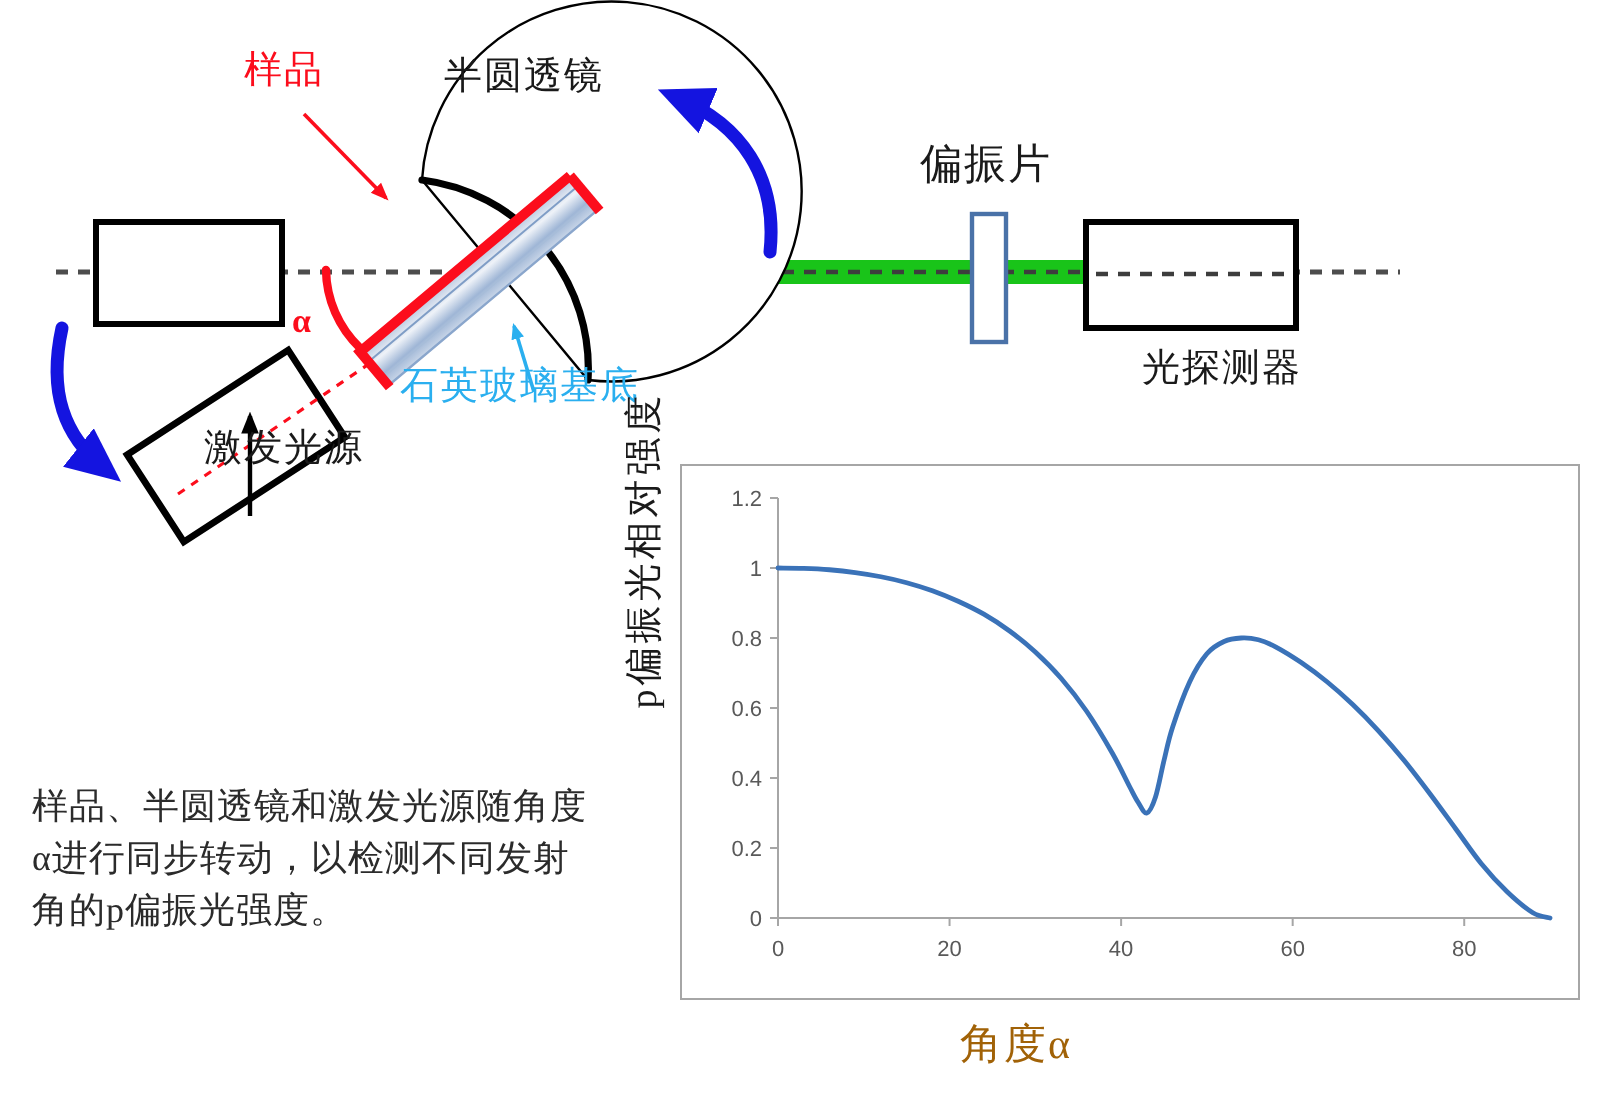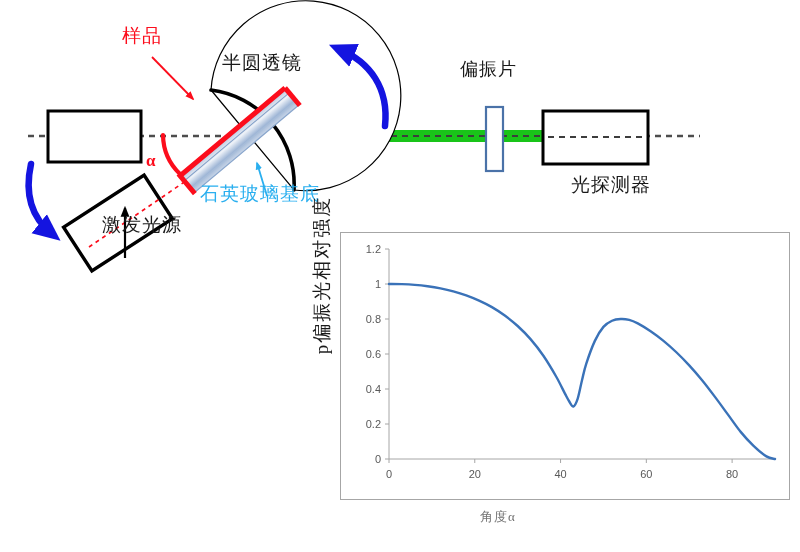--- a/index.html
+++ b/index.html
@@ -29,22 +29,22 @@
     position: absolute;
     white-space: nowrap;
     font-family: "Liberation Serif", "DejaVu Serif", serif;
     line-height: 1.0;
   }
   .lbl-black { color: #1a1a1a; }
   .lbl-red   { color: #fc0d1c; }
   .lbl-cyan  { color: #2aafef; }
 
   #label-sample        { left: 122px; top: 26px;  font-size: 19px; letter-spacing: 1px; }
-  #label-lens          { left: 222px; top: 29px;  font-size: 19px; letter-spacing: 1px; margin-top: 24px; }
-  #label-polarizer     { left: 460px; top: 60px;  font-size: 18px; letter-spacing: 1px; }
+  #label-lens          { left: 222px; top: 29px;  font-size: 19px; letter-spacing: 1px; }
+  #label-polarizer     { left: 460px; top: 72px;  font-size: 21px; letter-spacing: 1px; }
   #label-detector      { left: 571px; top: 175px; font-size: 19px; letter-spacing: 1px; }
   #label-substrate     { left: 200px; top: 184px; font-size: 19px; letter-spacing: 1px; }
   #label-lightsource   { left: 82px;  top: 215px; font-size: 19px; letter-spacing: 1px; margin-left: 20px; }
   #label-alpha         { left: 146px; top: 152px; font-size: 17px; font-weight: bold; }
 
   #caption {
     position: absolute;
     left: 16px;
     top: 390px;
     width: 280px;
@@ -81,22 +81,22 @@
     color: #1a1a1a;
     letter-spacing: 2px;
     transform: rotate(-90deg);
     transform-origin: center center;
     margin-left: -78px;
   }
   #xlabel {
     position: absolute;
     left: 480px;
     top: 508px;
-    font-size: 13px;
-    color: #737373;
+    font-size: 21px;
+    color: #a16207;
     letter-spacing: 1px;
   }
 </style>
 </head>
 <body>
 
 <div id="root">
 
   <svg id="diagram-svg" viewBox="0 0 800 552">
     <defs>
@@ -171,20 +171,21 @@
   </svg>
 
   <div class="lbl lbl-red" id="label-sample">样品</div>
   <div class="lbl lbl-black" id="label-lens">半圆透镜</div>
   <div class="lbl lbl-black" id="label-polarizer">偏振片</div>
   <div class="lbl lbl-black" id="label-detector">光探测器</div>
   <div class="lbl lbl-cyan" id="label-substrate">石英玻璃基底</div>
   <div class="lbl lbl-black" id="label-lightsource">激发光源</div>
   <div class="lbl lbl-red" id="label-alpha">α</div>
 
+  <div id="caption">样品、半圆透镜和激发光源随角度α进行同步转动，以检测不同发射角的p偏振光强度。</div>
 
   <div id="chart-panel">
     <svg id="chart-svg" viewBox="0 0 448 266">
       <g id="chart-layer">
           <line x1="48" y1="16" x2="48" y2="226" stroke="#a6a6a6" stroke-width="1"></line>
           <line x1="48" y1="226" x2="434" y2="226" stroke="#a6a6a6" stroke-width="1"></line>
           <line x1="44" y1="226" x2="48" y2="226" stroke="#a6a6a6" stroke-width="1"></line>
           <text x="40" y="230" text-anchor="end" class="tick-text">0</text>
           <line x1="44" y1="191" x2="48" y2="191" stroke="#a6a6a6" stroke-width="1"></line>
           <text x="40" y="195" text-anchor="end" class="tick-text">0.2</text>

